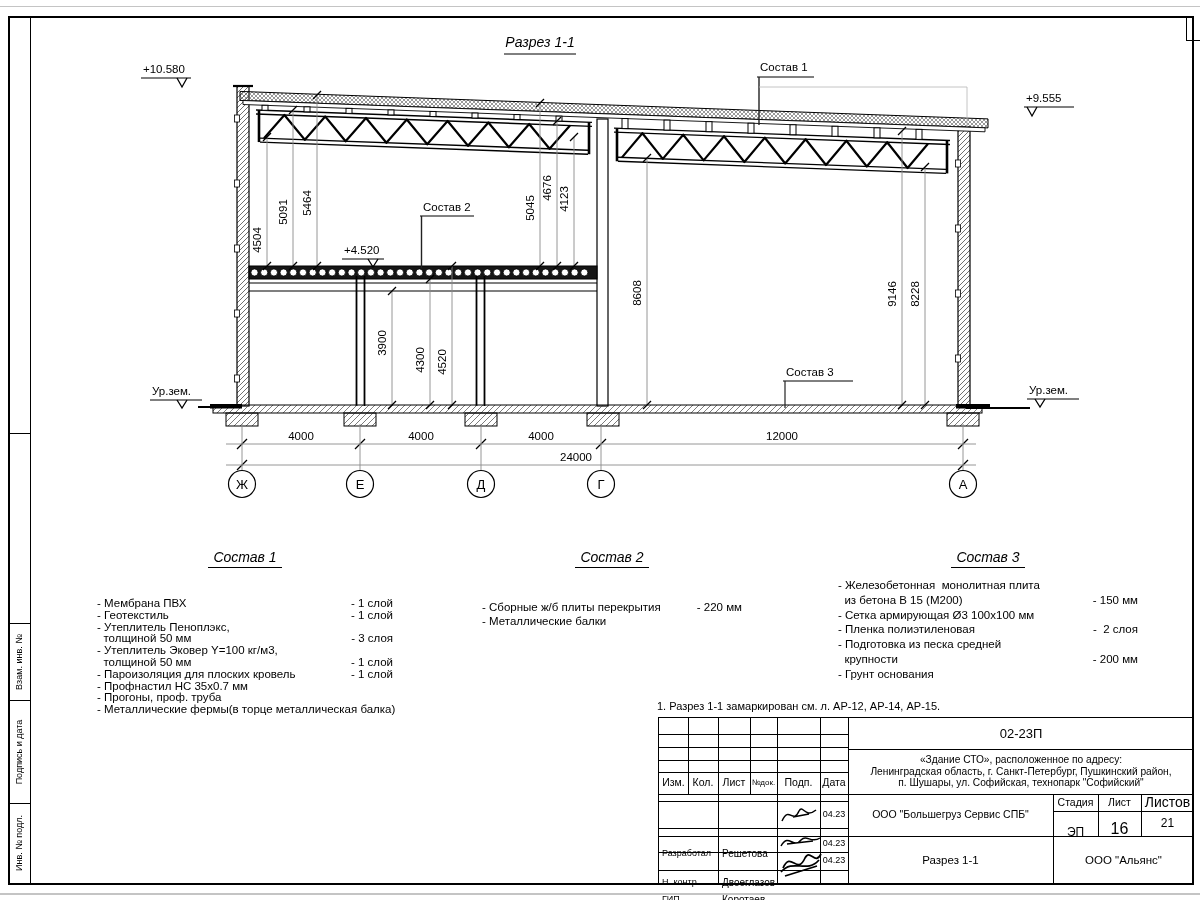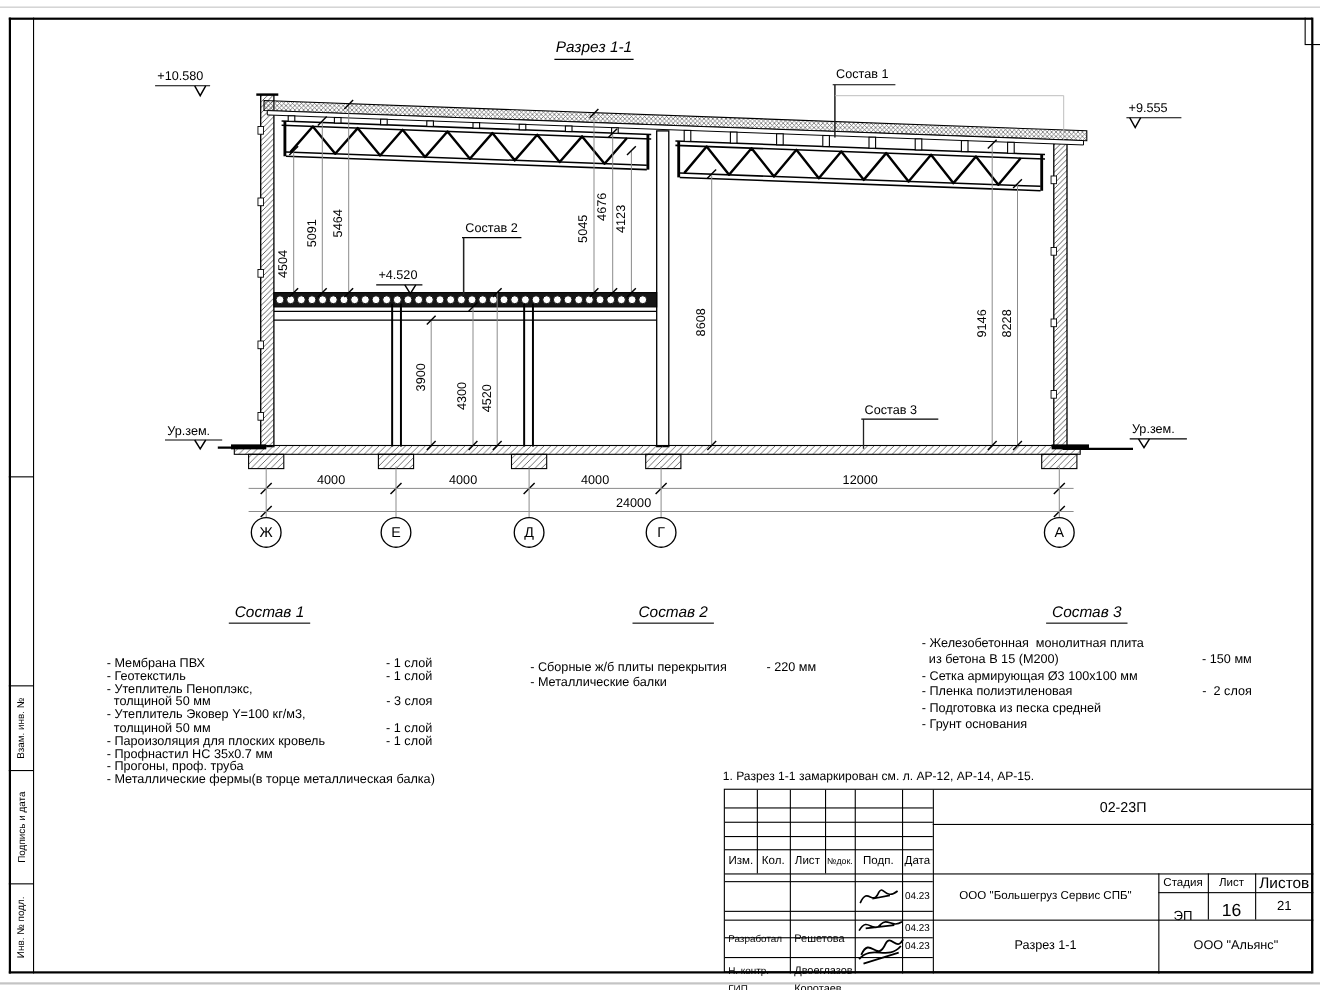--- a/index.html
+++ b/index.html
@@ -404,20 +404,24 @@
     </div>
   <div class="crow">
       <span class="t">- Пленка полиэтиленовая</span>
       <span class="q">-  2 слоя</span>
     </div>
   <div class="crow">
       <span class="t">- Подготовка из песка средней</span>
       <span class="q"></span>
     </div>
   <div class="crow">
+      <span class="t">  крупности</span>
+      <span class="q">- 200 мм</span>
+    </div>
+  <div class="crow">
       <span class="t">- Грунт основания</span>
       <span class="q"></span>
     </div>
 </div>
 
 <div class="note" style="left:657px;top:700px">1. Разрез 1-1 замаркирован см. л. АР-12, АР-14, АР-15.</div>
 
 <div class="stamp" style="border:1.6px solid #000;box-sizing:border-box">
 
   <div class="vline" style="left:29px;top:0;width:1px;height:76px"></div>
@@ -466,20 +470,25 @@
 
   <svg class="abs" style="left:120px;top:85px" width="40" height="24">
     <path d="M3,18 C10,2 14,22 20,8 C24,1 26,16 37,7 M14,14 L30,11" fill="none" stroke="#000" stroke-width="1.5"></path>
   </svg>
   <svg class="abs" style="left:118px;top:114px" width="46" height="50">
     <path d="M4,14 C12,0 16,18 24,8 C30,2 34,12 43,6 M10,12 L36,9" fill="none" stroke="#000" stroke-width="1.5"></path>
     <path d="M6,36 C14,18 20,44 28,26 C33,16 38,34 44,22 M4,40 C16,26 30,42 42,28 M8,44 L40,34" fill="none" stroke="#000" stroke-width="1.7"></path>
   </svg>
 
   <div class="cell" style="left:189px;top:0;width:346px;height:31px;font-size:13px">02-23П</div>
+  <div class="cell" style="left:189px;top:31px;width:346px;height:45px;font-size:10.2px;flex-direction:column">
+    <div>«Здание СТО», расположенное по адресу:</div>
+    <div>Ленинградская область, г. Санкт-Петербург, Пушкинский район,</div>
+    <div>п. Шушары, ул. Софийская, технопарк "Софийский"</div>
+  </div>
   <div class="cell" style="left:189px;top:76px;width:205px;height:42px;font-size:10.5px">ООО "Большегруз Сервис СПБ"</div>
   <div class="cell" style="left:394px;top:76px;width:45px;height:17px;font-size:10.5px">Стадия</div>
   <div class="cell" style="left:439px;top:76px;width:43px;height:17px;font-size:10.5px">Лист</div>
   <div class="cell" style="left:482px;top:76px;width:53px;height:17px;font-size:14px">Листов</div>
   <div class="cell" style="left:394px;top:102px;width:45px;height:25px;font-size:12px">ЭП</div>
   <div class="cell" style="left:439px;top:98px;width:43px;height:25px;font-size:16px">16</div>
   <div class="cell" style="left:482px;top:93px;width:53px;height:25px;font-size:12px">21</div>
   <div class="cell" style="left:189px;top:118px;width:205px;height:49px;font-size:11.5px">Разрез 1-1</div>
   <div class="cell" style="left:394px;top:118px;width:141px;height:49px;font-size:11.5px">ООО "Альянс"</div>
 </div>

